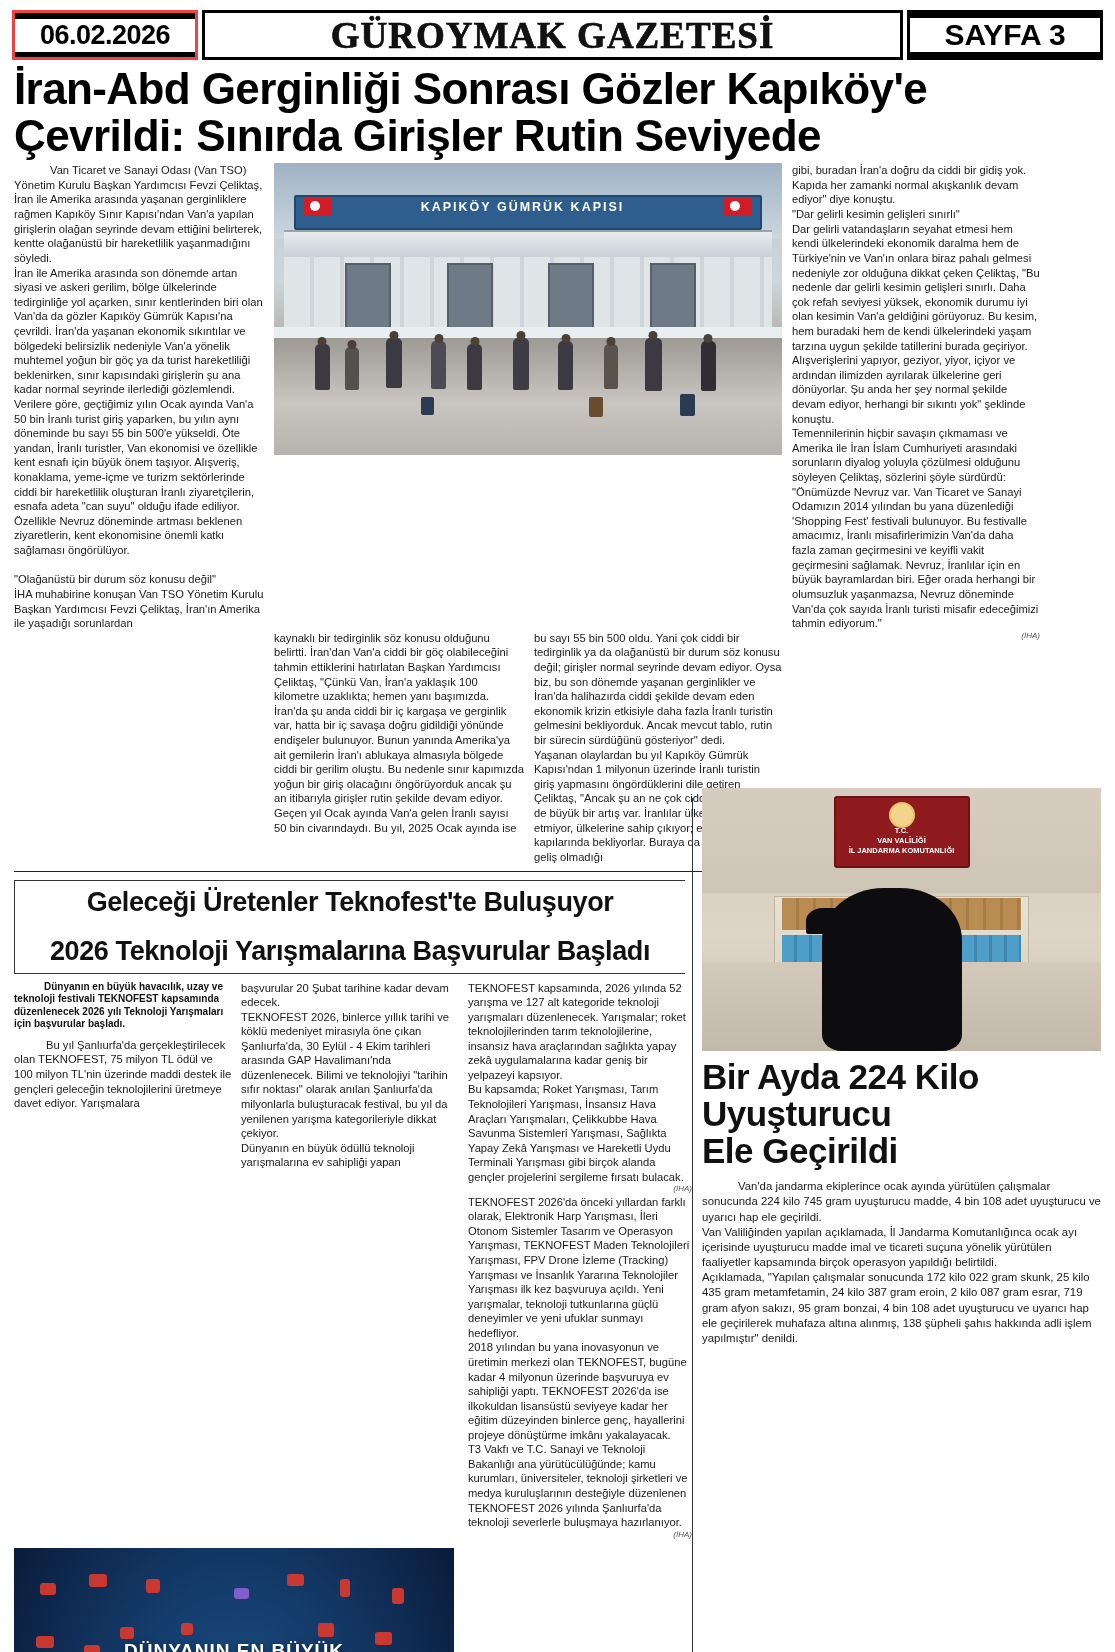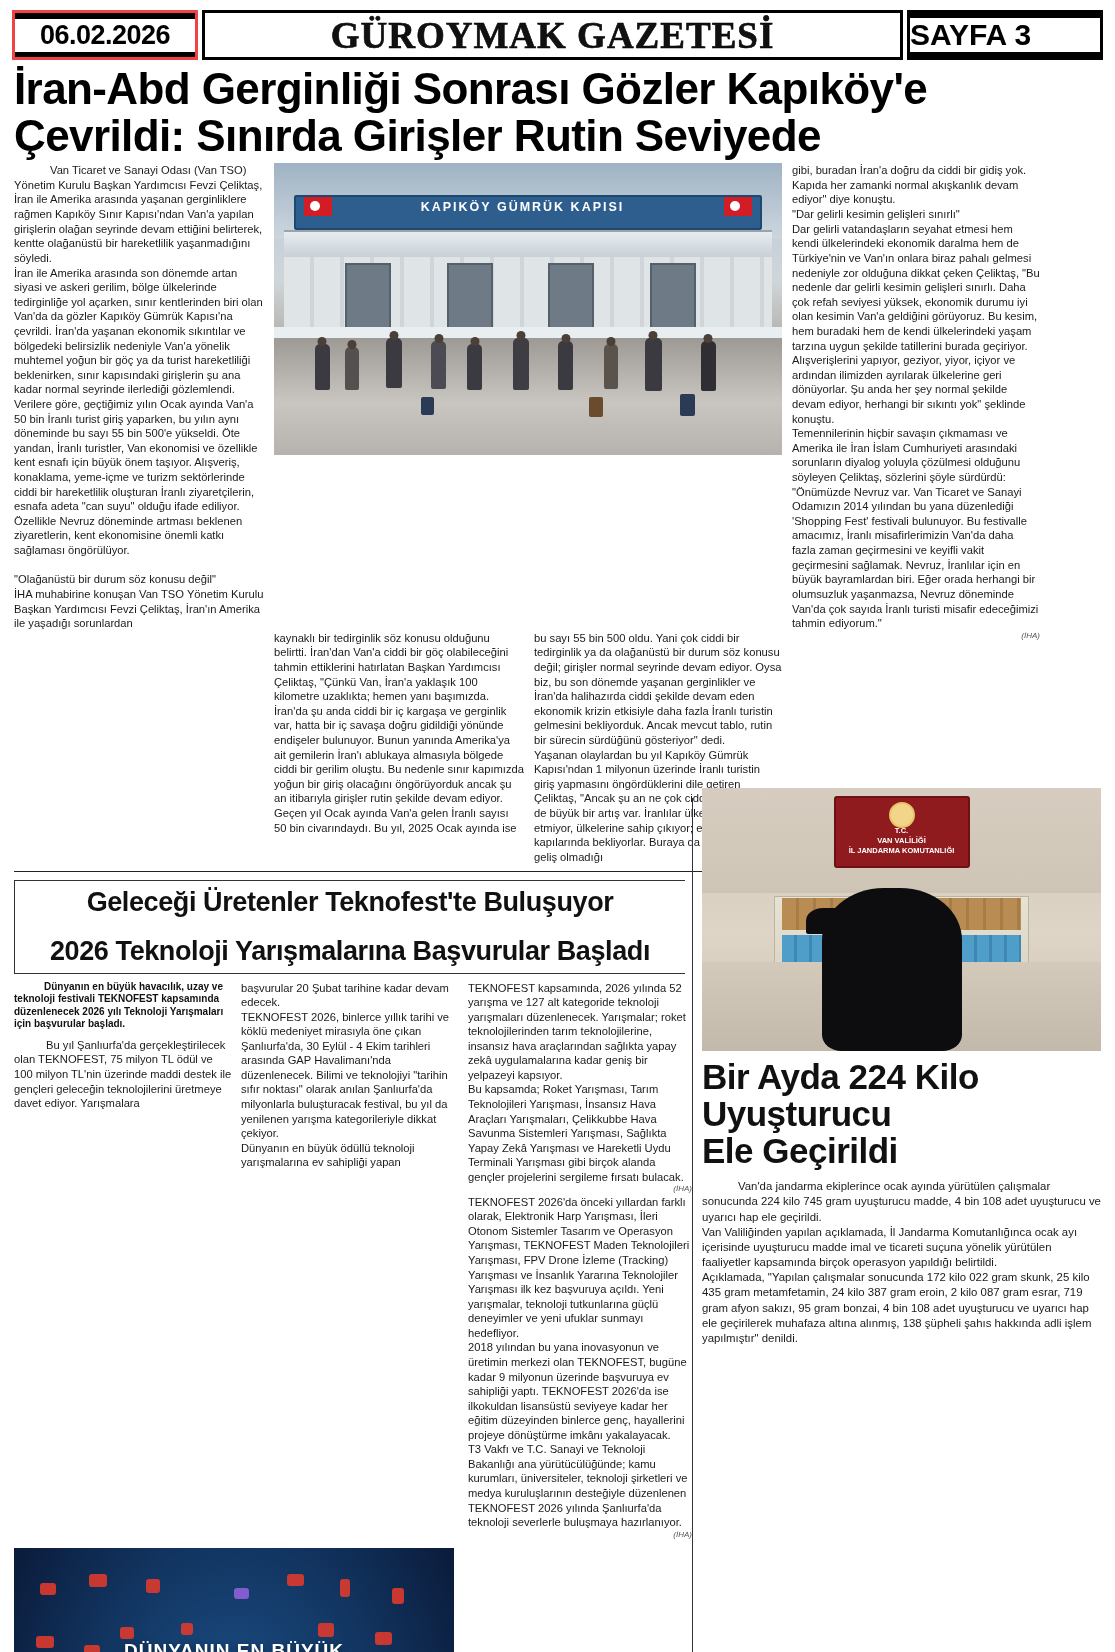--- a/index.html
+++ b/index.html
@@ -32,21 +32,21 @@
   .mast-title{flex:1;}
   .mast-title span{
     font-family:"Liberation Serif","DejaVu Serif",serif;
     font-weight:bold;font-size:37px;letter-spacing:1px;
     -webkit-text-stroke:0.6px #000;white-space:nowrap;
   }
   .mast-page{width:190px;background:#000;border:3px solid #000;
     display:flex;align-items:center;justify-content:center;}
   .mast-page span{
     background:#fff;color:#000;font-weight:bold;font-size:30px;
-    width:100%;text-align:left;letter-spacing:0px;
+    width:100%;text-align:center;letter-spacing:0px;
   }
 
   
   .headline{
     margin:6px 14px 4px 14px;
     font-family:"Liberation Sans",sans-serif;
     font-weight:bold;font-size:44px;line-height:1.06;
     letter-spacing:-0.6px;color:#000;
     text-align:left;
   }
@@ -265,21 +265,21 @@
         <p>başvurular 20 Şubat tarihine kadar devam edecek.</p>
         <p>TEKNOFEST 2026, binlerce yıllık tarihi ve köklü medeniyet mirasıyla öne çıkan Şanlıurfa'da, 30 Eylül - 4 Ekim tarihleri arasında GAP Havalimanı'nda düzenlenecek. Bilimi ve teknolojiyi "tarihin sıfır noktası" olarak anılan Şanlıurfa'da milyonlarla buluşturacak festival, bu yıl da yenilenen yarışma kategorileriyle dikkat çekiyor.</p>
         <p>Dünyanın en büyük ödüllü teknoloji yarışmalarına ev sahipliği yapan</p>
       </div>
 
       <div class="body2">
         <p>TEKNOFEST kapsamında, 2026 yılında 52 yarışma ve 127 alt kategoride teknoloji yarışmaları düzenlenecek. Yarışmalar; roket teknolojilerinden tarım teknolojilerine, insansız hava araçlarından sağlıkta yapay zekâ uygulamalarına kadar geniş bir yelpazeyi kapsıyor.</p>
         <p>Bu kapsamda; Roket Yarışması, Tarım Teknolojileri Yarışması, İnsansız Hava Araçları Yarışmaları, Çelikkubbe Hava Savunma Sistemleri Yarışması, Sağlıkta Yapay Zekâ Yarışması ve Hareketli Uydu Terminali Yarışması gibi birçok alanda gençler projelerini sergileme fırsatı bulacak.</p>
         <p class="sig">(İHA)</p>
         <p>TEKNOFEST 2026'da önceki yıllardan farklı olarak, Elektronik Harp Yarışması, İleri Otonom Sistemler Tasarım ve Operasyon Yarışması, TEKNOFEST Maden Teknolojileri Yarışması, FPV Drone İzleme (Tracking) Yarışması ve İnsanlık Yararına Teknolojiler Yarışması ilk kez başvuruya açıldı. Yeni yarışmalar, teknoloji tutkunlarına güçlü deneyimler ve yeni ufuklar sunmayı hedefliyor.</p>
-        <p>2018 yılından bu yana inovasyonun ve üretimin merkezi olan TEKNOFEST, bugüne kadar 9 milyonun üzerinde başvuruya ev sahipliği yaptı. TEKNOFEST 2026'da ise ilkokuldan lisansüstü seviyeye kadar her eğitim düzeyinden binlerce genç, hayallerini projeye dönüştürme imkânı yakalayacak.</p>
+        <p>2018 yılından bu yana inovasyonun ve üretimin merkezi olan TEKNOFEST, bugüne kadar 4 milyonun üzerinde başvuruya ev sahipliği yaptı. TEKNOFEST 2026'da ise ilkokuldan lisansüstü seviyeye kadar her eğitim düzeyinden binlerce genç, hayallerini projeye dönüştürme imkânı yakalayacak.</p>
         <p>T3 Vakfı ve T.C. Sanayi ve Teknoloji Bakanlığı ana yürütücülüğünde; kamu kurumları, üniversiteler, teknoloji şirketleri ve medya kuruluşlarının desteğiyle düzenlenen TEKNOFEST 2026 yılında Şanlıurfa'da teknoloji severlerle buluşmaya hazırlanıyor.</p>
         <p class="sig">(İHA)</p>
       </div>
     </div>
 
     <div class="poster">
 
       <div class="icon-dot" style="left:6%;top:8%;width:16px;height:12px;"></div>
       <div class="icon-dot" style="left:17%;top:6%;width:18px;height:13px;"></div>
       <div class="icon-dot" style="left:30%;top:7%;width:14px;height:14px;"></div>

